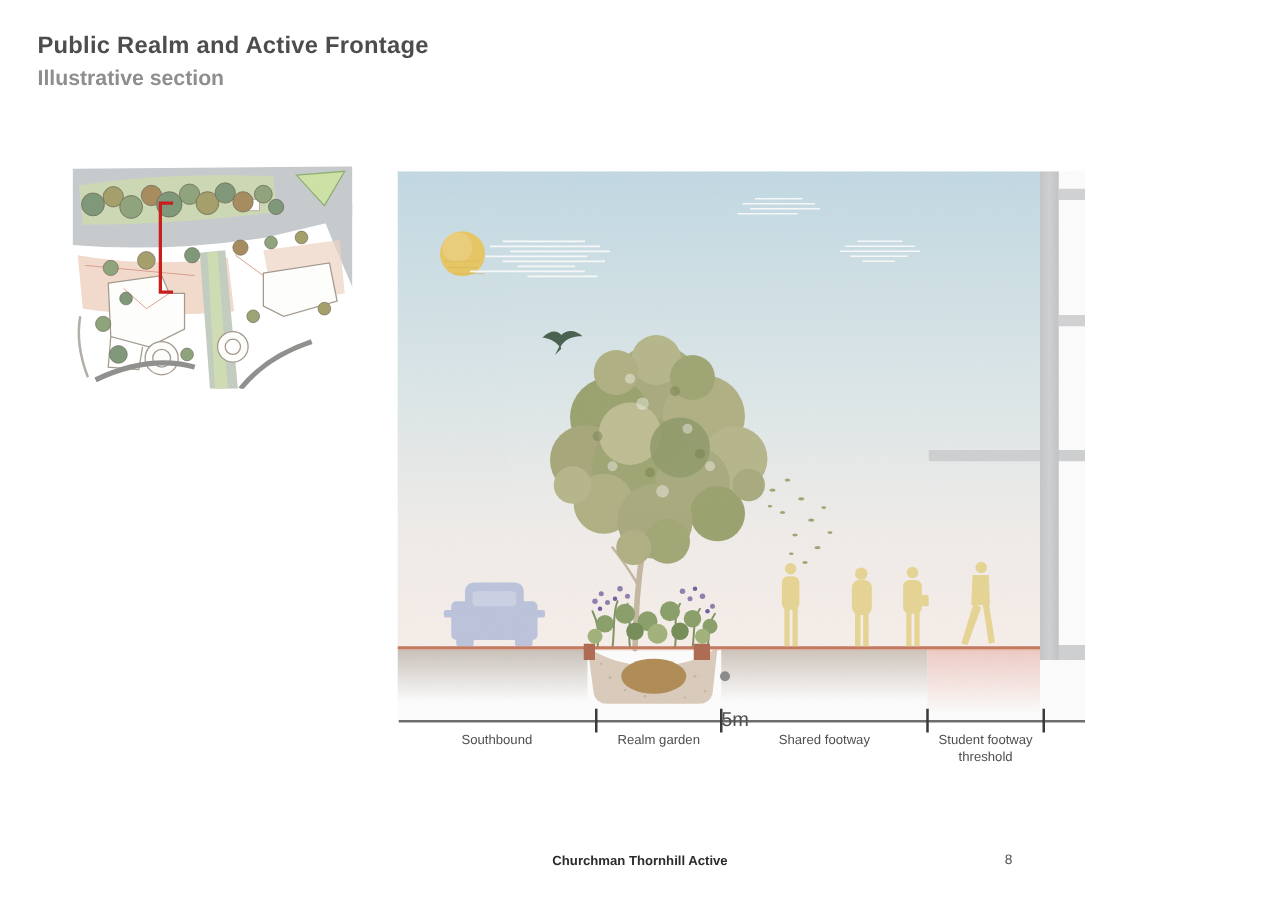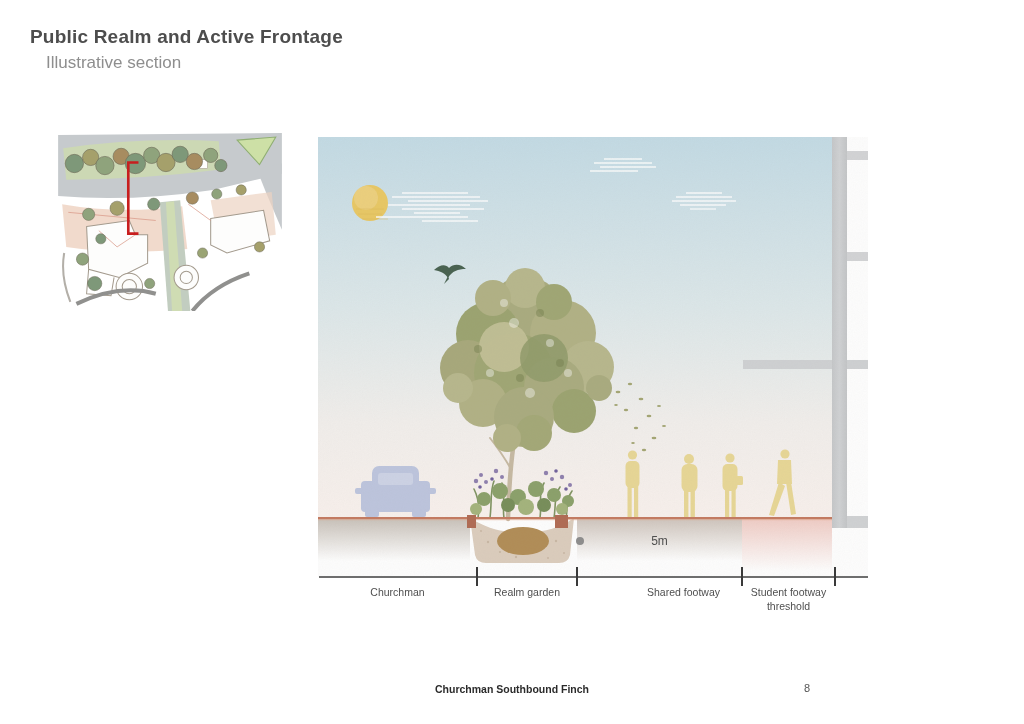--- a/index.html
+++ b/index.html
@@ -1,25 +1,25 @@
 <!DOCTYPE html>
 <html><head>
 <meta charset="utf-8">
 <style>
   html,body{margin:0;padding:0;background:#ffffff;}
   .page{position:relative;width:868px;height:724px;background:#ffffff;overflow:hidden;
         font-family:"Liberation Sans", sans-serif;color:#4a4a4a;}
   .title{position:absolute;left:30px;top:26px;font-size:19px;font-weight:bold;color:#4d4d4d;letter-spacing:.2px;}
-  .subtitle{position:absolute;left:30px;top:53px;font-size:17px;font-weight:normal;color:#8e8e8e;margin-left:16px;}
+  .subtitle{position:absolute;left:30px;top:53px;font-size:17px;font-weight:bold;color:#8e8e8e;}
   .keyplan{position:absolute;left:58px;top:133px;width:224px;height:178px;}
   .illus{position:absolute;left:318px;top:137px;width:648px;height:440px;}
   .dimline{position:absolute;left:319px;top:576px;width:640px;height:2px;background:#6e6e6e;}
   .tick{position:absolute;top:567px;width:2px;height:19px;background:#3a3a3a;}
   .seclabel{position:absolute;top:585px;font-size:10.5px;color:#4f4f4f;text-align:center;line-height:1.35;}
-  .dimlabel{position:absolute;top:534px;font-size:12px;color:#4f4f4f;text-align:center;}
+  .dimlabel{position:absolute;top:568px;font-size:16px;color:#4f4f4f;text-align:left;}
   .footer-co{position:absolute;left:0;top:683px;width:1024px;text-align:center;font-size:10.5px;font-weight:bold;color:#2b2b2b;}
   .footer-pg{position:absolute;right:58px;top:682px;font-size:11px;color:#555;}
 </style>
 </head>
 <body>
 
 <div class="page">
 
   <div class="title">Public Realm and Active Frontage</div>
   <div class="subtitle">Illustrative section</div>
@@ -337,21 +337,21 @@
   </svg>
 
   <div class="dimline"></div>
   <div class="tick" style="left:476px"></div>
   <div class="tick" style="left:576px"></div>
   <div class="tick" style="left:741px"></div>
   <div class="tick" style="left:834px"></div>
 
   <div class="dimlabel" style="left:577px;width:165px">5m</div>
 
-  <div class="seclabel" style="left:318px;width:159px">Churchman</div>
+  <div class="seclabel" style="left:318px;width:159px">Southbound</div>
   <div class="seclabel" style="left:477px;width:100px">Realm garden</div>
-  <div class="seclabel" style="left:601px;width:165px">Shared footway</div>
+  <div class="seclabel" style="left:577px;width:165px">Shared footway</div>
   <div class="seclabel" style="left:740px;width:97px">Student footway threshold</div>
 
-  <div class="footer-co">Churchman Southbound Finch</div>
+  <div class="footer-co">Churchman Thornhill Active</div>
   <div class="footer-pg">8</div>
 
 </div>
 
 </body></html>

